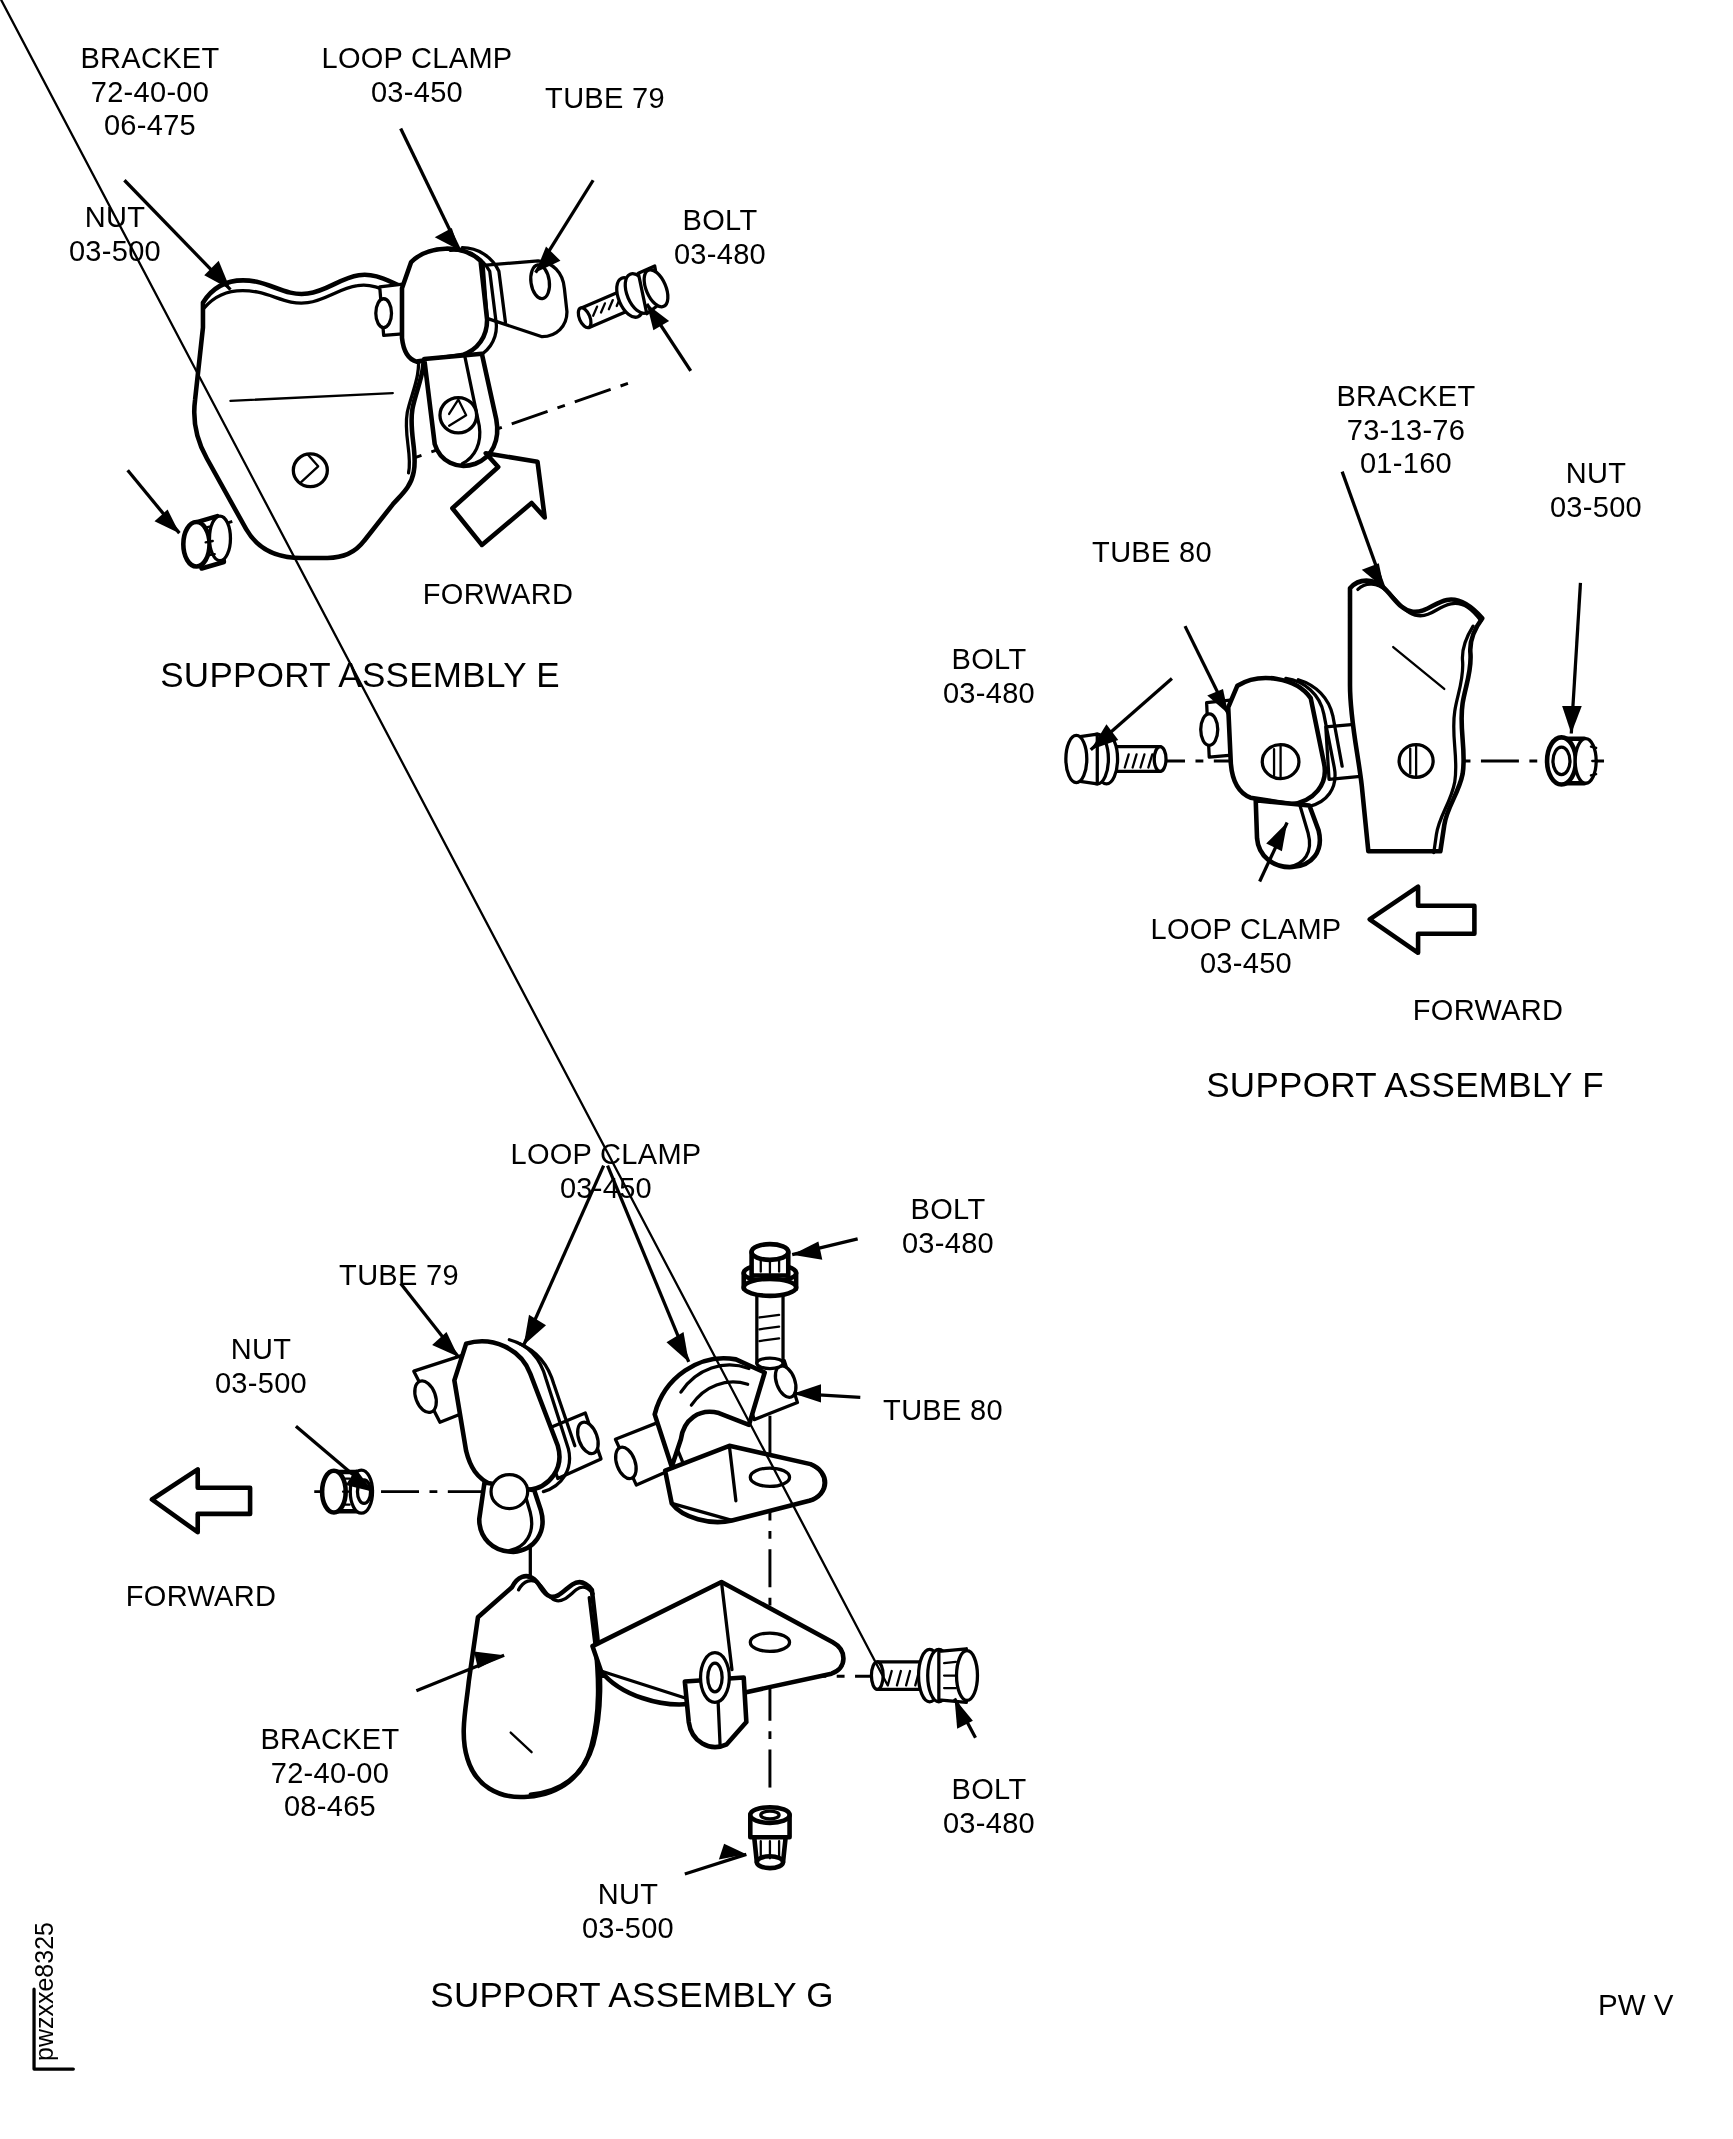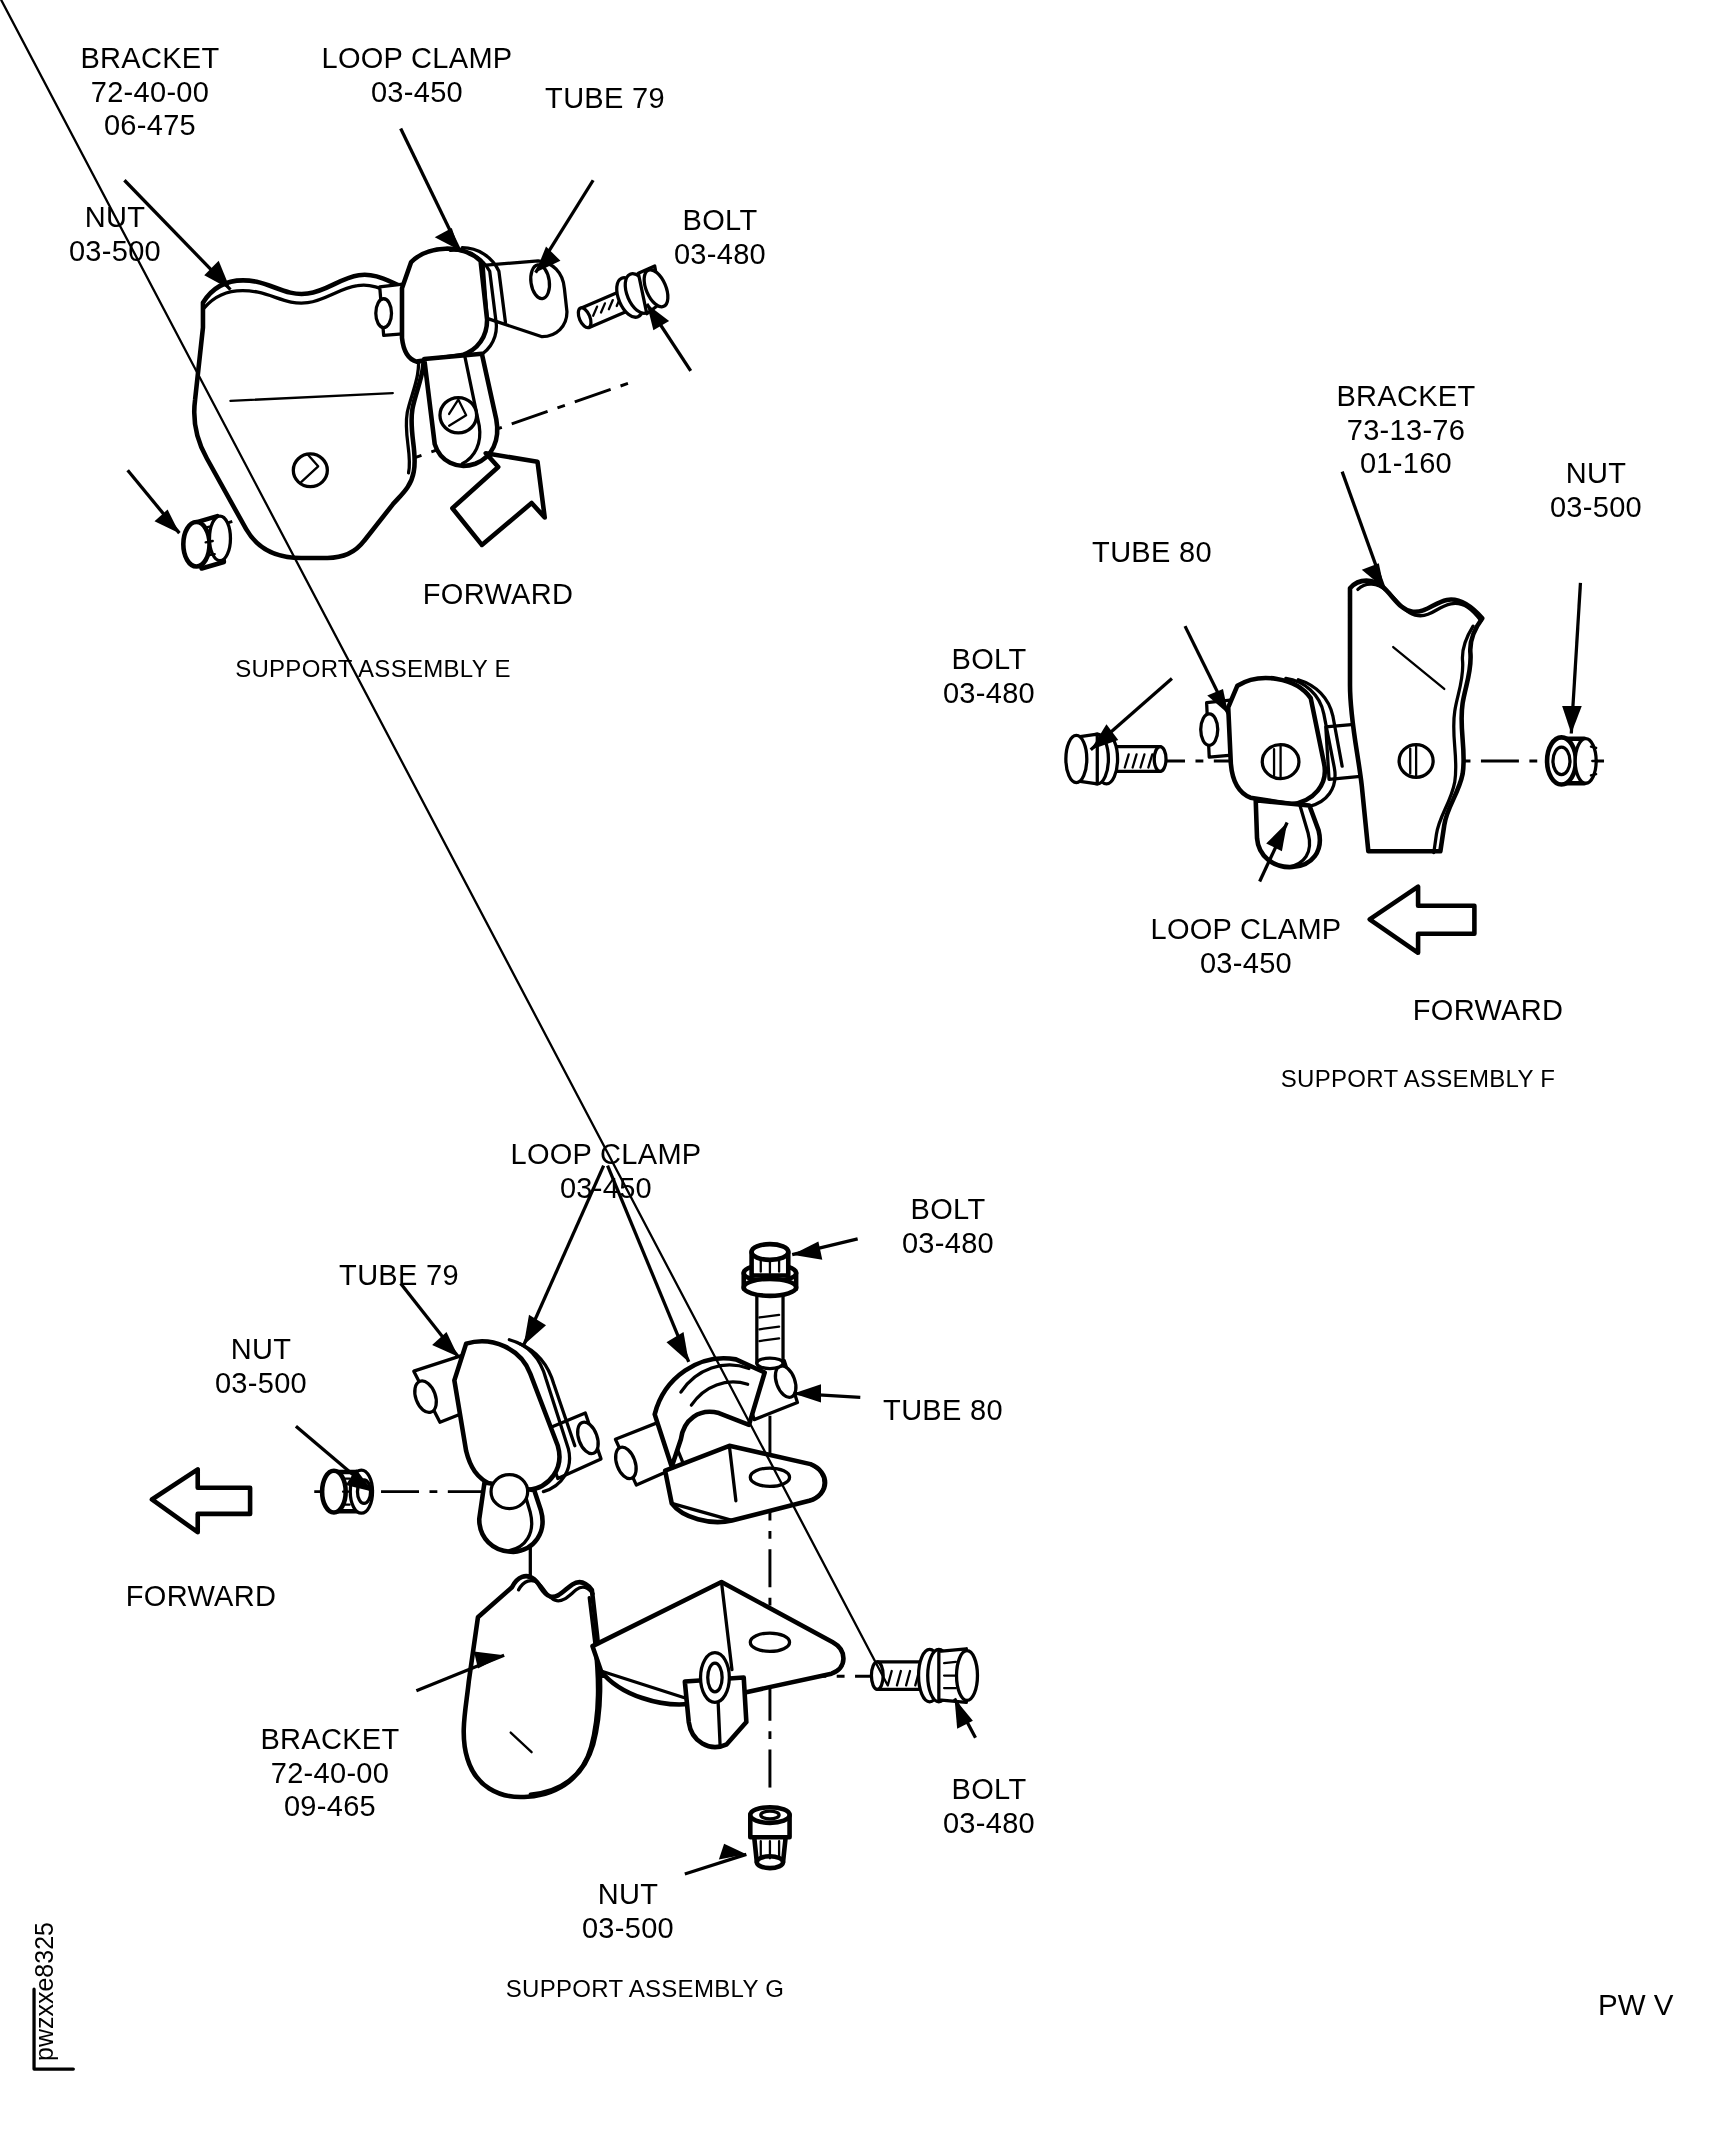--- a/index.html
+++ b/index.html
@@ -43,25 +43,24 @@
     font-size: 29px;
     color: #000;
     white-space: nowrap;
     letter-spacing: 0.3px;
     line-height: 1.16;
   }
   .lbl.ctr { text-align: center; transform: translateX(-50%); margin-top: 16px; }
   .ttl {
     position: absolute;
     font-family: "Liberation Sans", sans-serif;
-    font-size: 24px;
+    font-size: 35px;
     color: #000;
     white-space: nowrap;
     letter-spacing: 0.3px;
-    margin-left: 13px;
   }
   .ttl.ctr { text-align: center; transform: translateX(-50%); }
   .vert-code {
     position: absolute;
     font-family: "Liberation Sans", sans-serif;
     font-size: 25px;
     color: #000;
     white-space: nowrap;
     transform-origin: 0 0;
     transform: rotate(-90deg);
@@ -584,21 +583,21 @@
     <div>TUBE 80</div>
   </div>
 
   <div class="lbl ctr" style="left:201px; top:1564px;">
     <div>FORWARD</div>
   </div>
 
   <div class="lbl ctr" style="left:330px; top:1707px;">
     <div>BRACKET</div>
     <div>72-40-00</div>
-    <div>09-465</div>
+    <div>08-465</div>
   </div>
 
   <div class="lbl ctr" style="left:989px; top:1757px;">
     <div>BOLT</div>
     <div>03-480</div>
   </div>
 
   <div class="lbl ctr" style="left:628px; top:1862px;">
     <div>NUT</div>
     <div>03-500</div>

